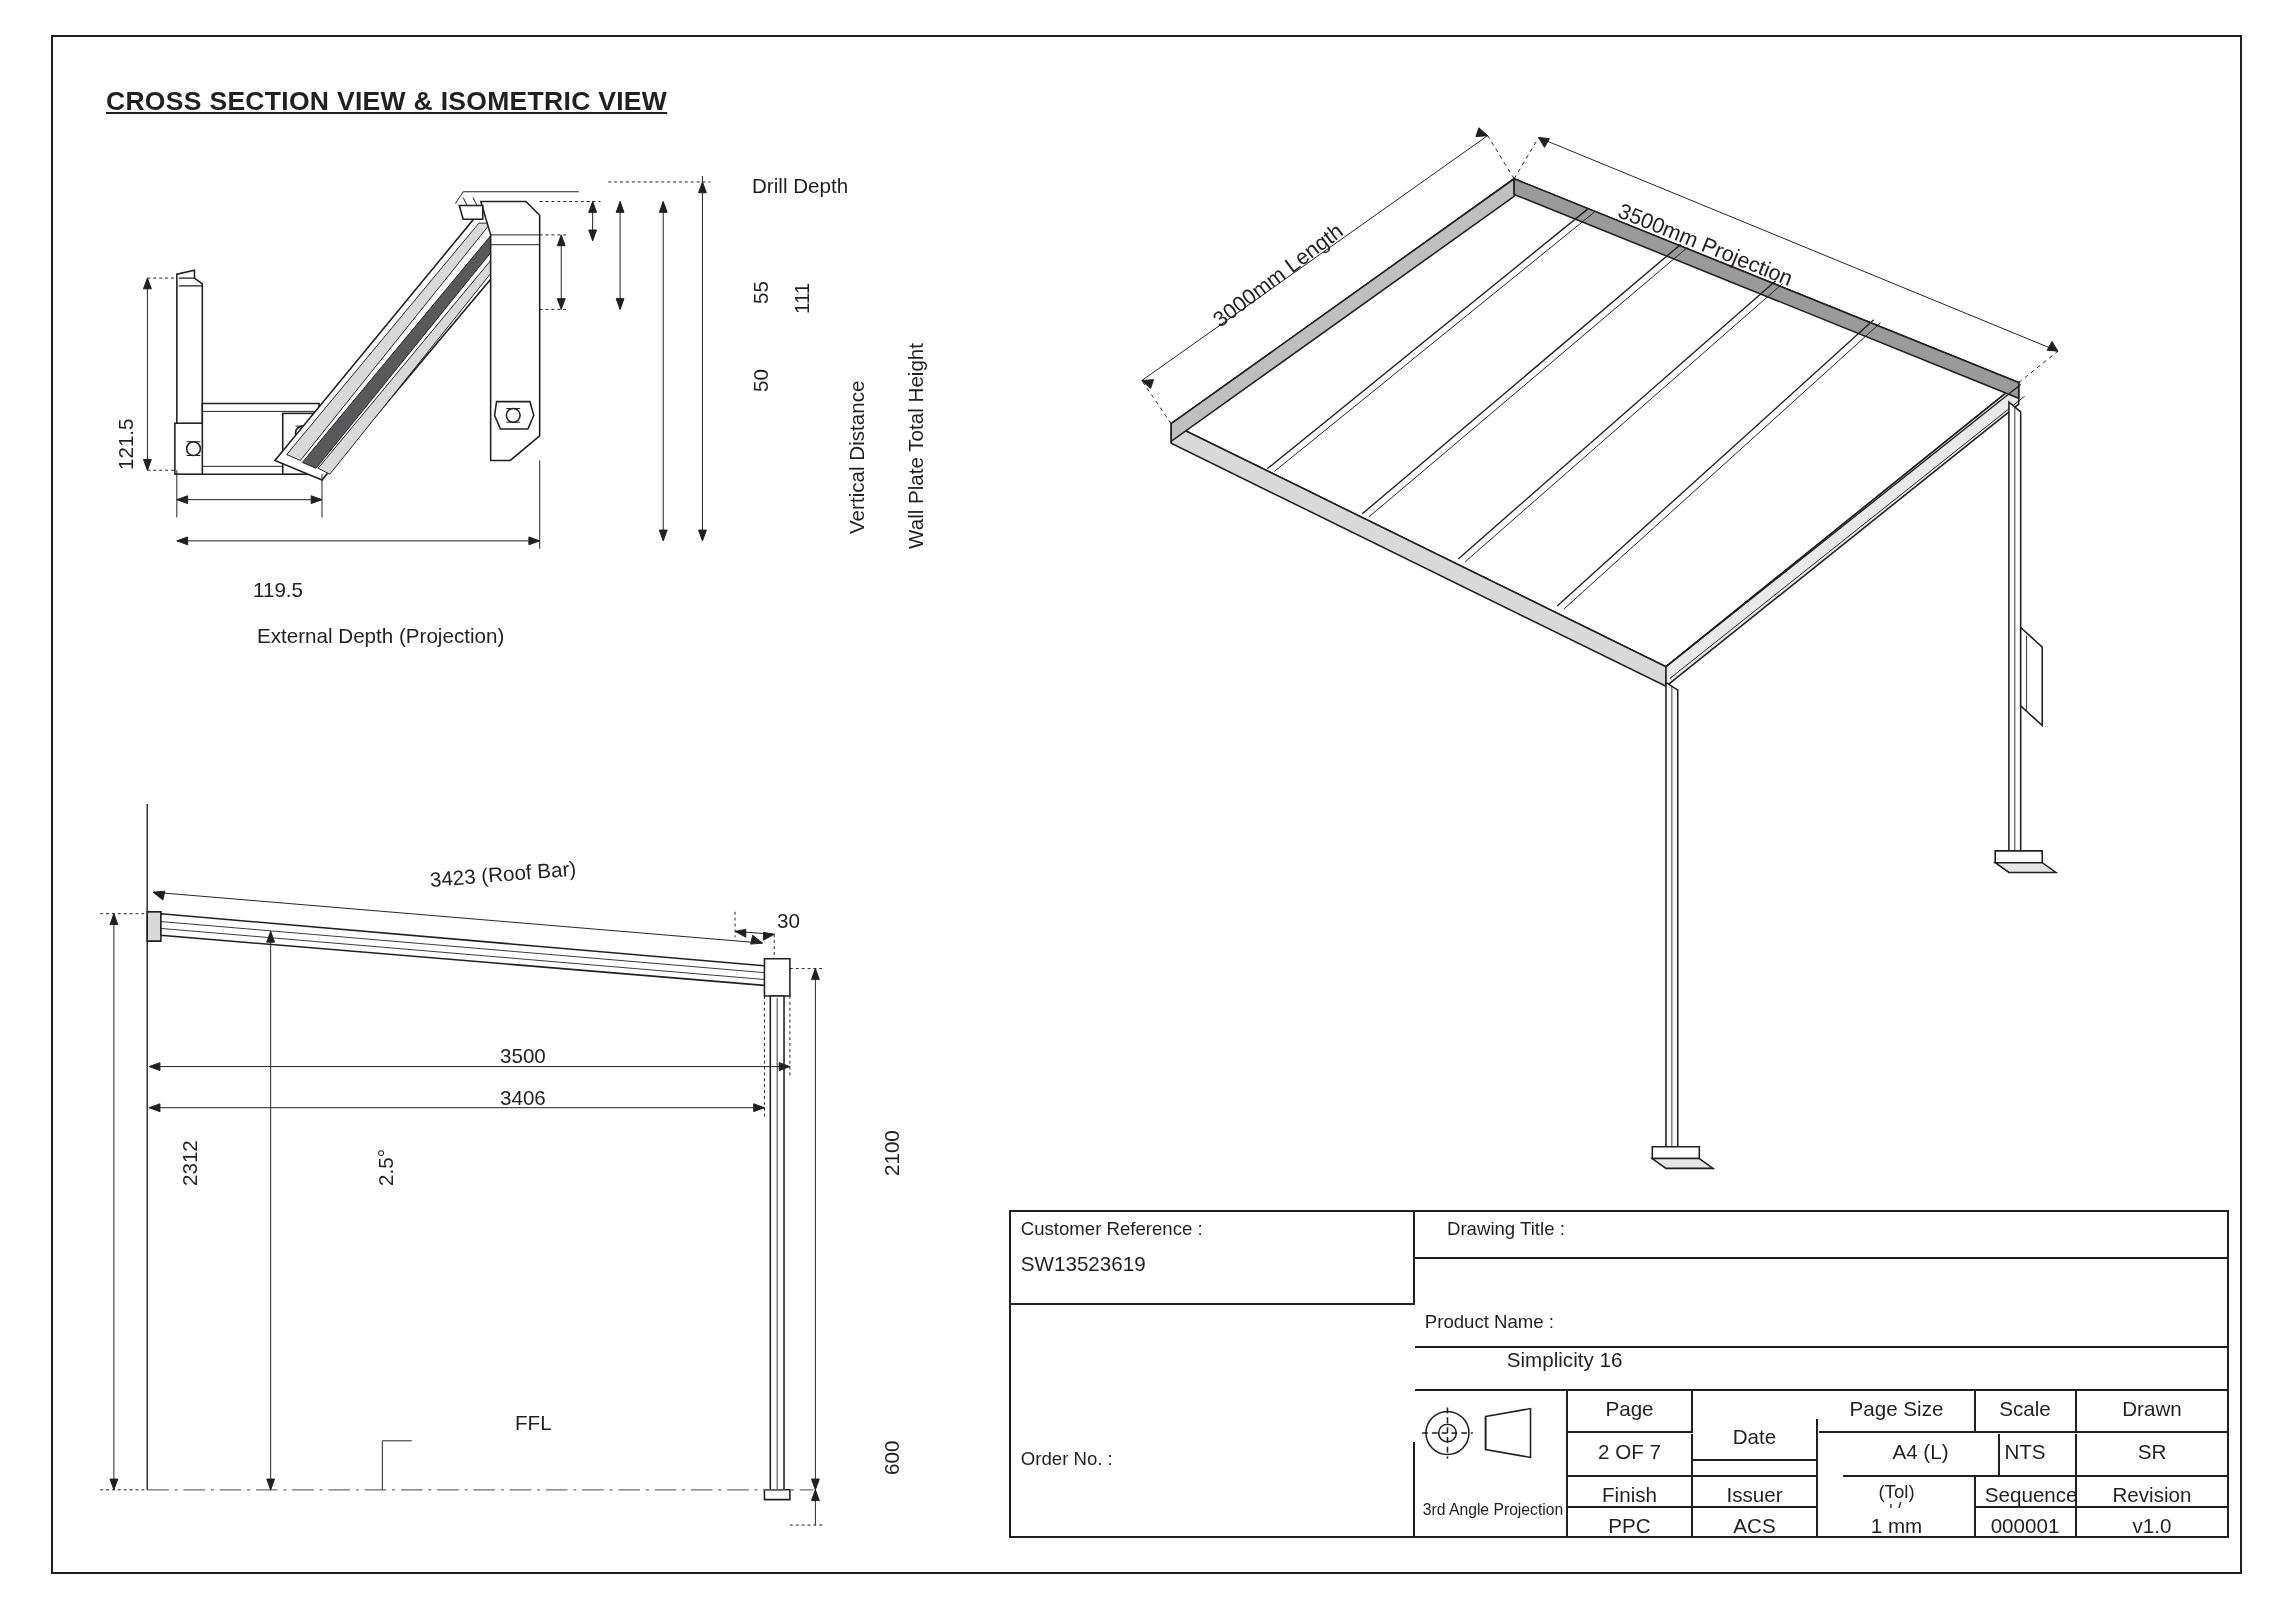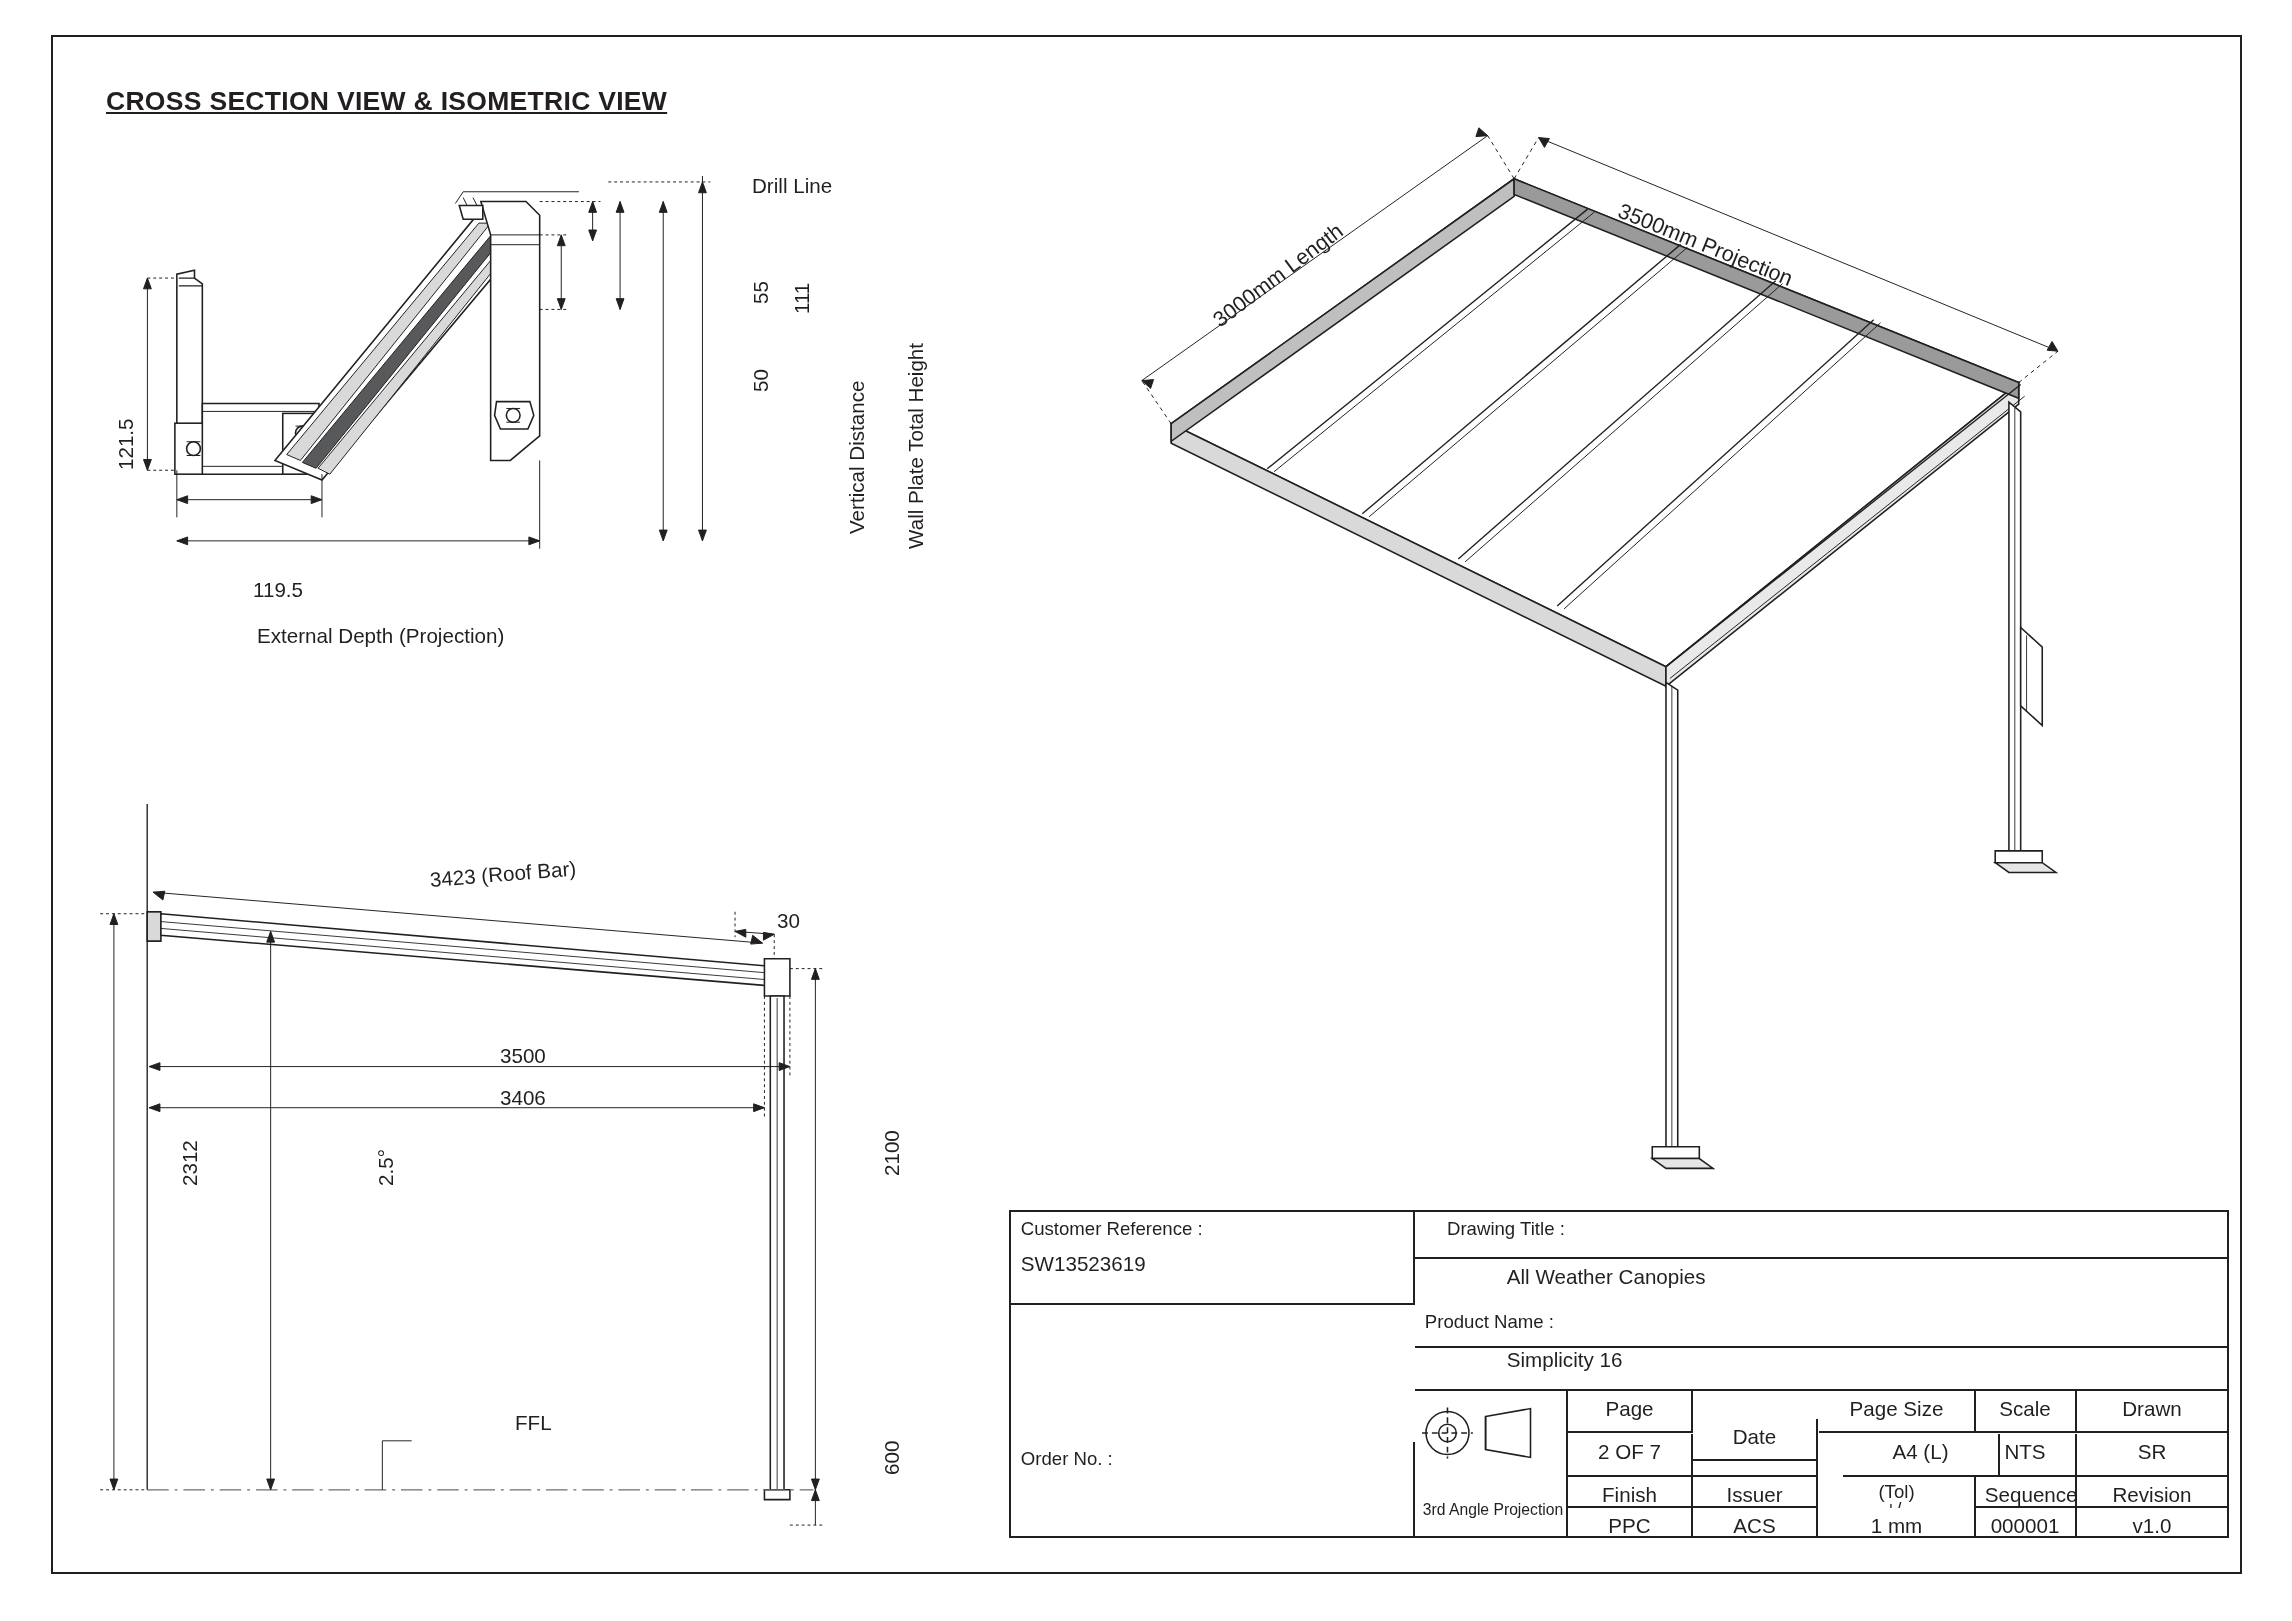--- a/index.html
+++ b/index.html
@@ -160,21 +160,21 @@
         <path d="M596 6 l-4 11 l8 0 z"></path>
         <path d="M596 372 l-4 -11 l8 0 z"></path>
         <line x1="500" y1="6" x2="604" y2="6" stroke-dasharray="3,3"></line>
 
         <line x1="352" y1="16" x2="470" y2="16"></line>
         <line x1="352" y1="16" x2="344" y2="28"></line>
       </g>
     </svg>
   </div>
 
-  <div class="lbl" style="left:752px; top:174px;">Drill Line</div>
+  <div class="lbl" style="left:752px; top:174px;">Drill Depth</div>
 
   <div class="lbl rot90" style="left:749px; top:304px;">55</div>
   <div class="lbl rot90" style="left:790px; top:314px;">111</div>
   <div class="lbl rot90" style="left:749px; top:392px;">50</div>
   <div class="lbl rot90" style="left:114px; top:470px;">121.5</div>
   <div class="lbl" style="left:253px; top:578px;">119.5</div>
   <div class="lbl rot90" style="left:845px; top:534px;">Vertical Distance</div>
   <div class="lbl rot90" style="left:904px; top:549px;">Wall Plate Total Height</div>
   <div class="lbl" style="left:257px; top:624px;">External Depth (Projection)</div>
 
@@ -329,23 +329,20 @@
     <div class="cell" style="left:0; top:0; width:404px; height:93px;">
       <div class="tb-lineA">Customer Reference :</div>
       <div class="tb-val" style="margin-top:11.8px;">SW13523619</div>
     </div>
     <div class="cell nb-b" style="left:0; top:230px; width:404px; height:96px;">
       <div class="tb-lineA">Order No. :</div>
     </div>
 
     <div class="cell" style="left:404px; top:0; width:813px; height:47px; border-right:none;padding-left:32px;">
       <div class="tb-lineA">Drawing Title :</div>
-    </div>
-    <div class="cell nb-r" style="left:404px; top:47px; width:813px; height:46px; border-bottom:none;">
-      <div class="tb-val" style="margin-left:82px;">All Weather Canopies</div>
     </div>
     <div class="cell nb-r" style="left:404px; top:93px; width:813px; height:43px;">
       <div class="tb-lineA">Product Name :</div>
     </div>
     <div class="cell nb-r" style="left:404px; top:136px; width:813px; height:43px;">
       <div class="tb-val" style="margin-left:82px; margin-top:-5.9px;">Simplicity 16</div>
     </div>
 
     <div class="cell" style="left:404px; top:179px; width:153px; height:147px; border-bottom:none;">
       <div class="svgwrap" style="left:0; top:0;">

